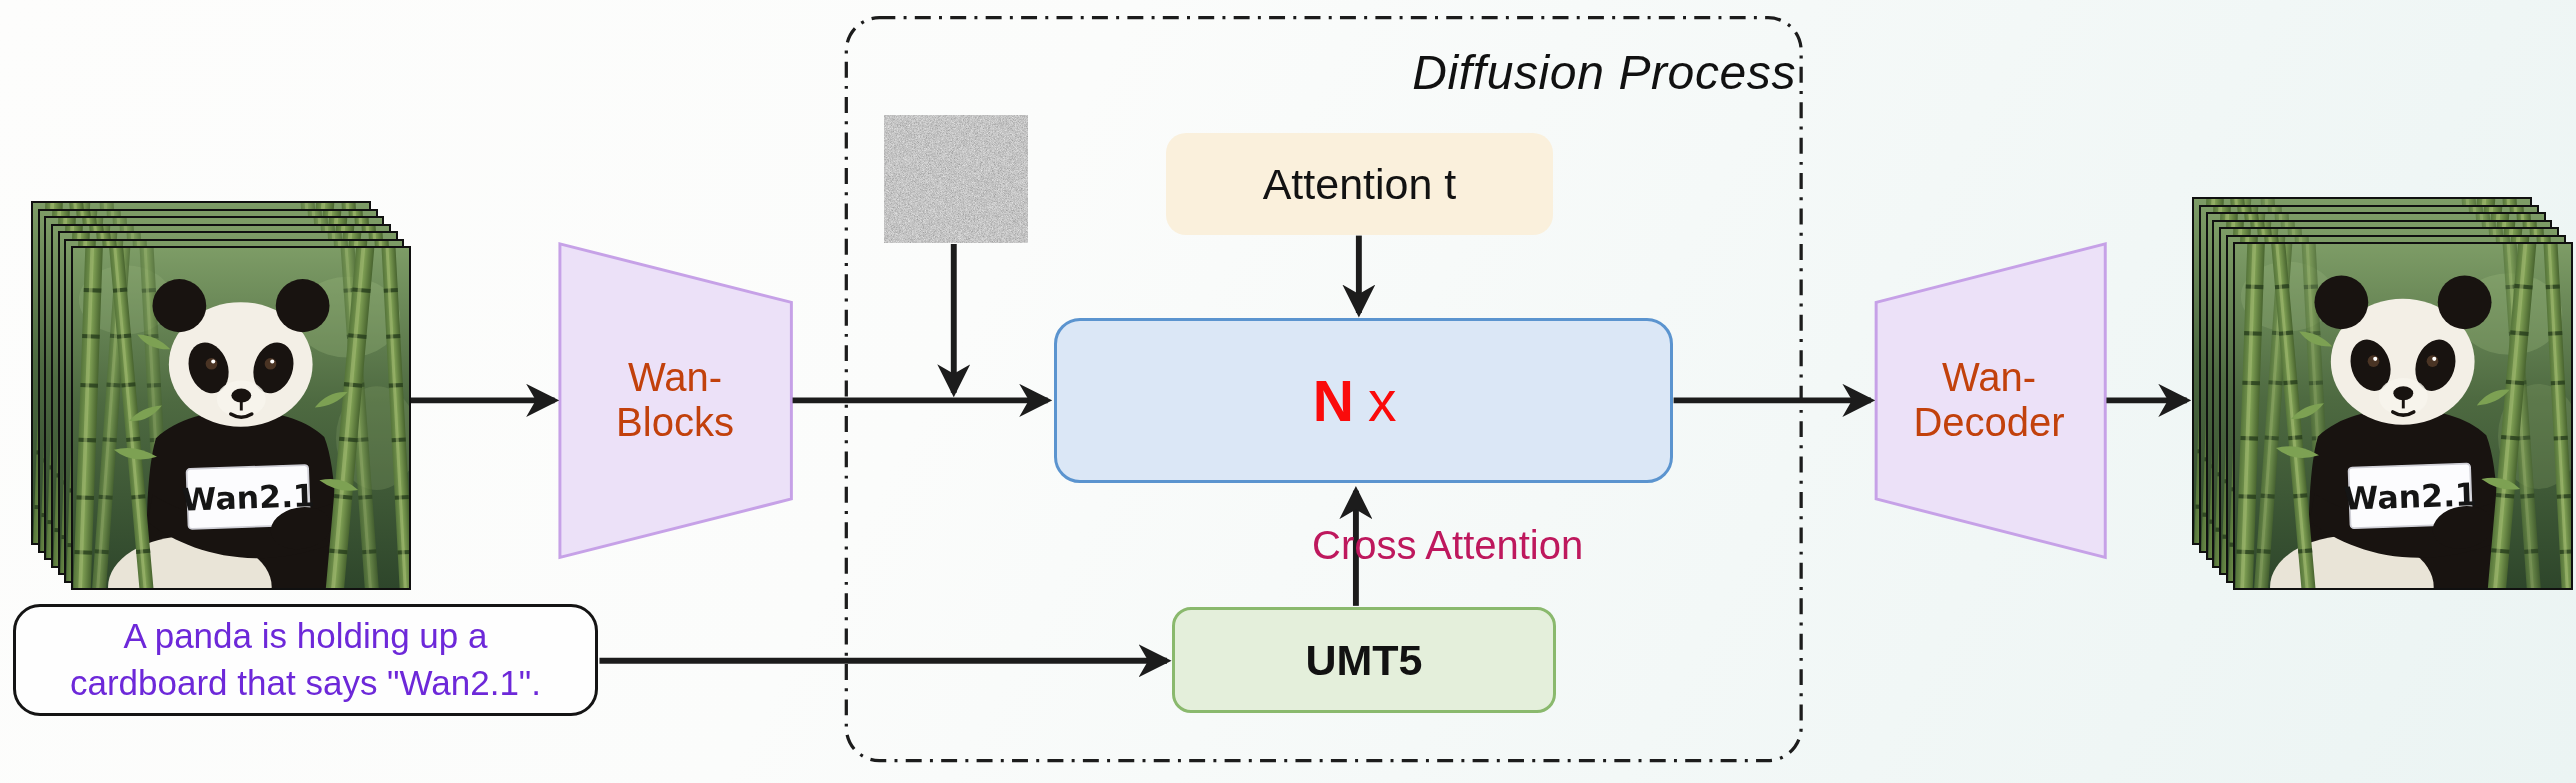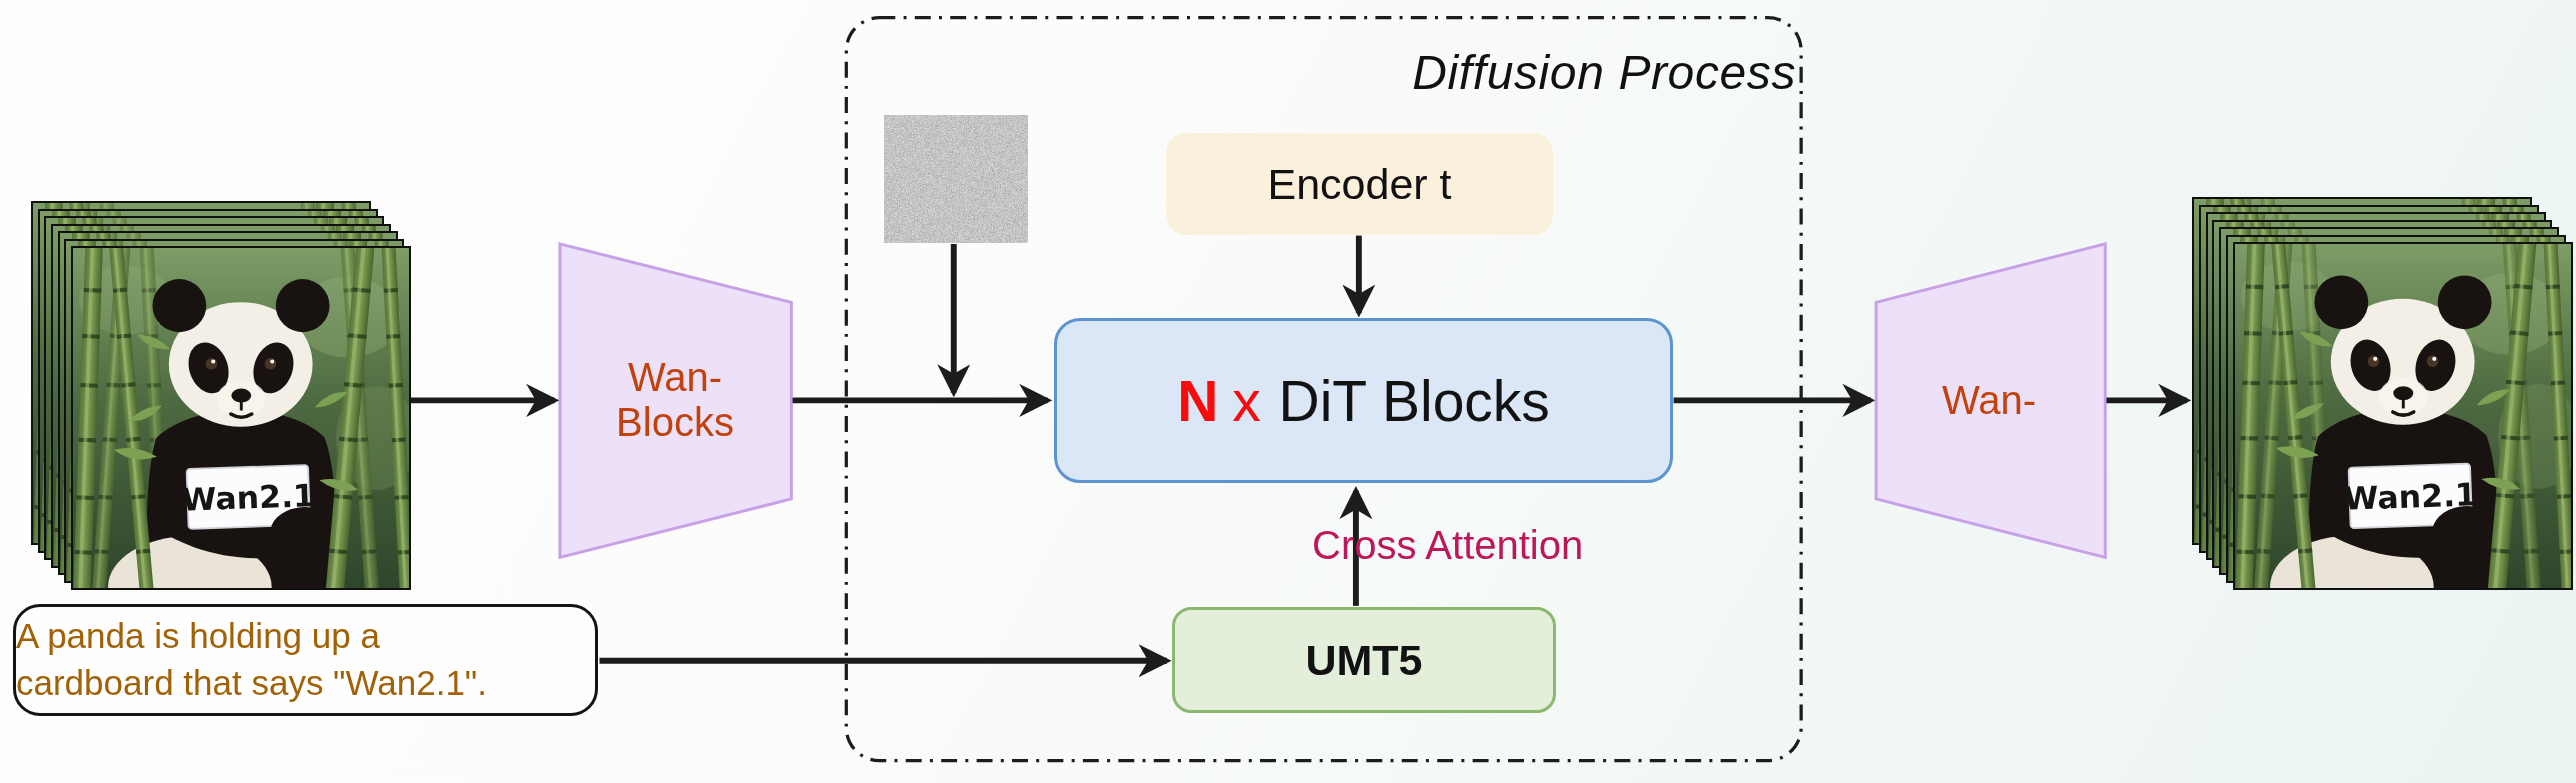--- a/index.html
+++ b/index.html
@@ -40,22 +40,22 @@
   .vae-label{
     width:236px;text-align:center;font-size:40px;line-height:1.12;color:#c2410c;
     display:flex;flex-direction:column;justify-content:center;
   }
   .enc-label{left:557px;top:348px;height:104px;}
   .dec-label{left:1871px;top:348px;height:104px;}
   
   .prompt{
     left:13px;top:604px;width:585px;height:112px;border-radius:27px;
     background:#fefefe;border:3.5px solid #141414;box-sizing:border-box;
-    display:flex;flex-direction:column;align-items:flex-start;justify-content:center;
-    font-size:35px;color:#a16207;line-height:1.34;text-align:center;
+    display:flex;flex-direction:column;align-items:center;justify-content:center;
+    font-size:35px;color:#6d28d9;line-height:1.34;text-align:center;
   }
   
   .noise{left:884px;top:115px;width:144px;height:128px;}
   .noise svg{display:block;width:100%;height:100%;}
   
   .stack{position:absolute;}
   .frame{
     position:absolute;width:340px;height:344px;background:#fff;
     border:2.4px solid #101010;box-sizing:border-box;overflow:hidden;
   }
@@ -175,42 +175,42 @@
 
 <div class="abs diff-title">Diffusion Process</div>
 
 <div class="abs noise">
   <svg viewBox="0 0 243 216" preserveAspectRatio="none">
       <rect width="243" height="216" filter="url(#noiseF)"></rect>
     </svg>
 </div>
 
 <div class="abs node timestep">
-  <span>Encoder t</span>
+  <span>Attention t</span>
 </div>
 
 <div class="abs node dit">
   <span class="n">N</span>
   <span class="x">x</span>
-  <span>DiT Blocks</span>
 </div>
 
 <div class="abs cross-label">Cross Attention</div>
 
 <div class="abs node umt5">
   <span>UMT5</span>
 </div>
 
 <div class="abs vae-label enc-label">
   <span>Wan-</span>
   <span>Blocks</span>
 </div>
 
 <div class="abs vae-label dec-label">
   <span>Wan-</span>
+  <span>Decoder</span>
 </div>
 
 <div class="abs prompt">
   <span>A panda is holding up a</span>
   <span>cardboard that says "Wan2.1".</span>
 </div>
 
 <div class="stack" style="left:31px;top:201px;width:390px;height:396px;" id="stack-left">
     <div class="frame" style="left: 0px; top: 0px; z-index: 0;">
       <svg viewBox="0 0 575 590" preserveAspectRatio="none">

